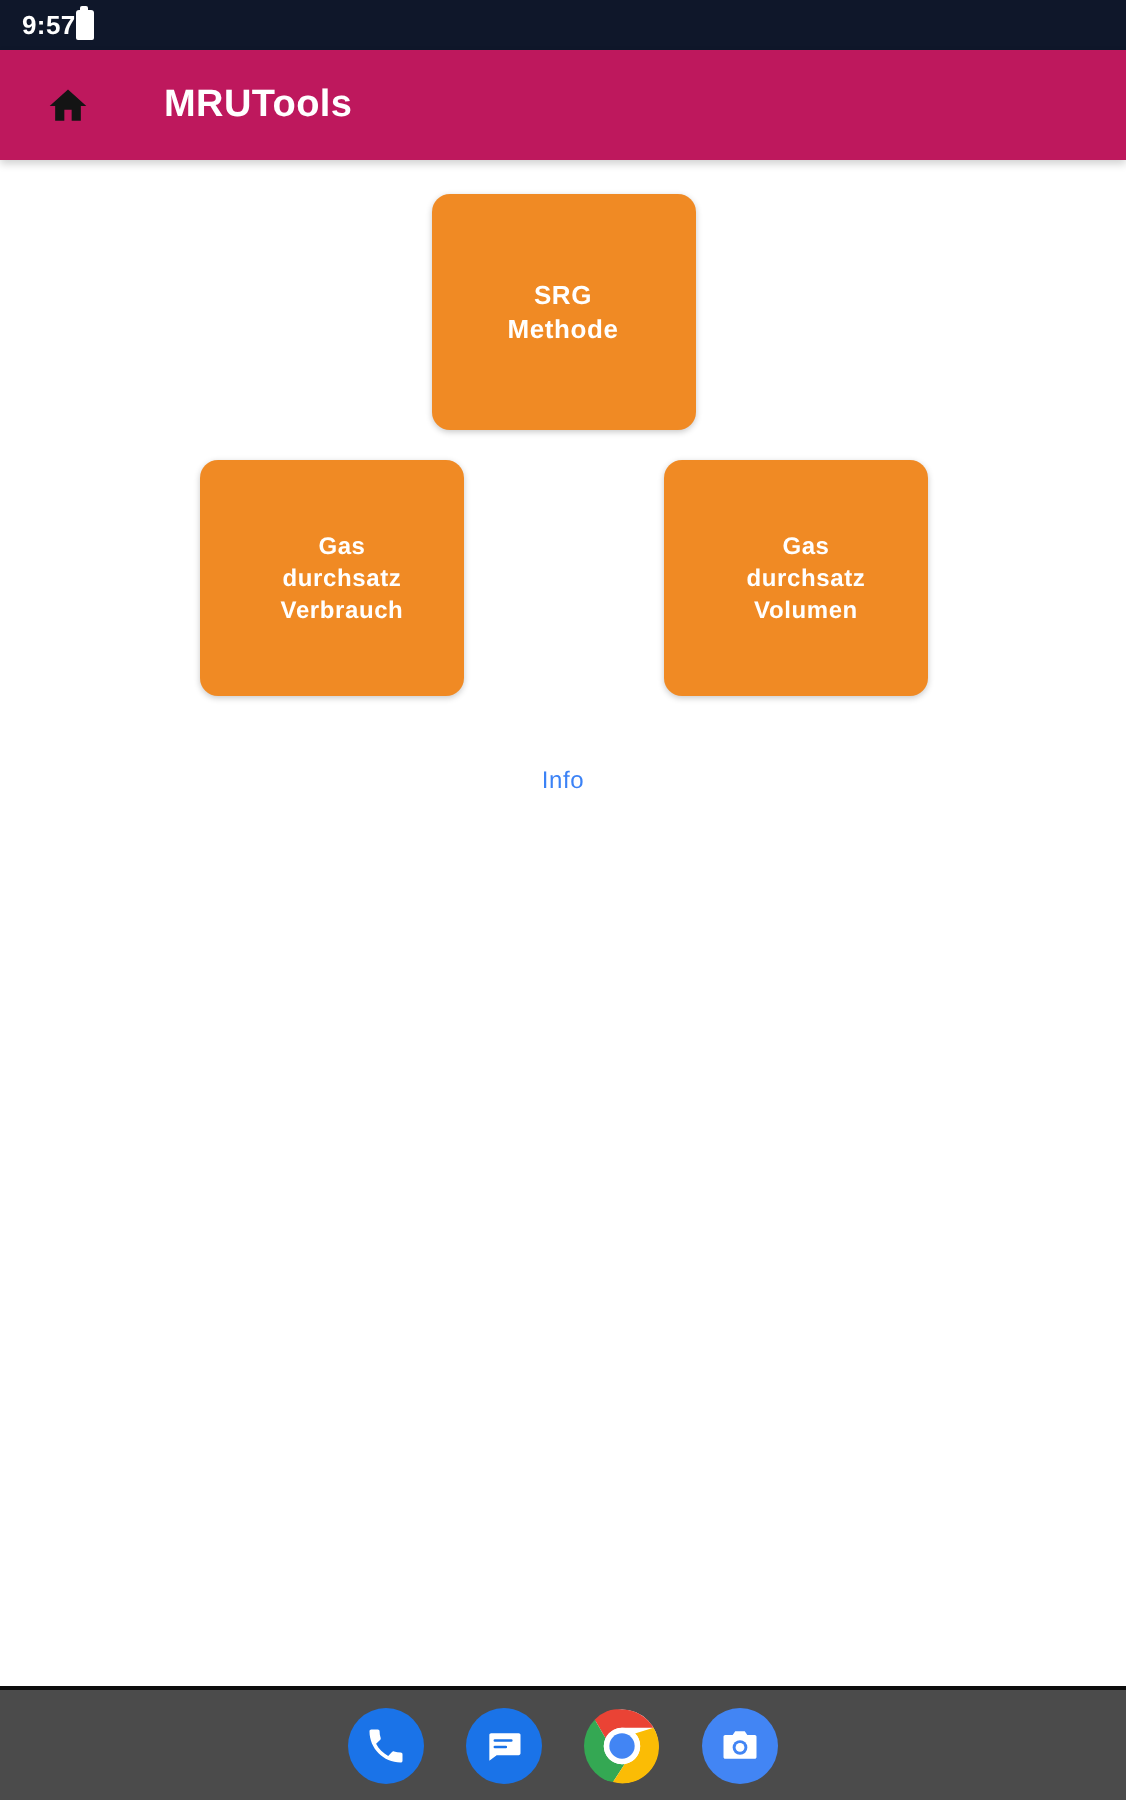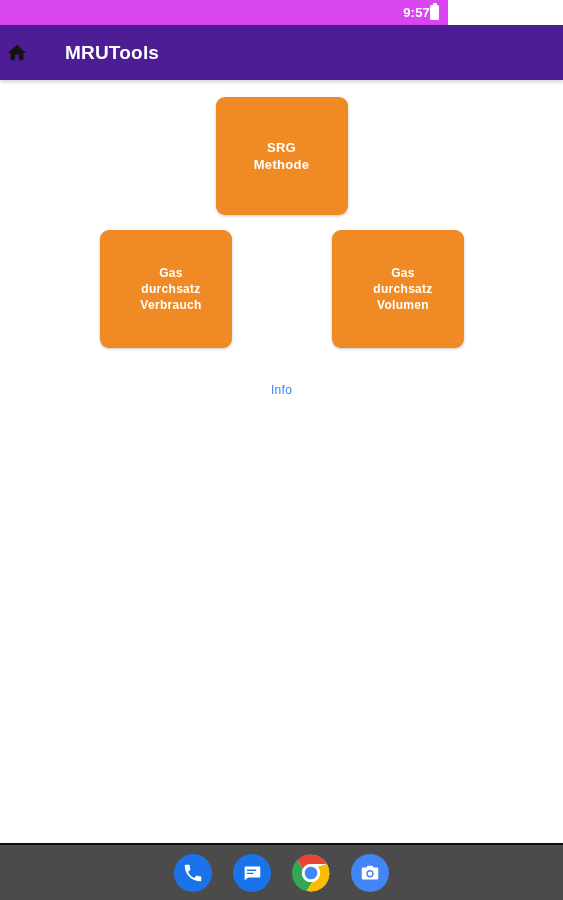--- a/index.html
+++ b/index.html
@@ -13,26 +13,26 @@
   body {
     font-family: "Liberation Sans", sans-serif;
     background: #ffffff;
     position: relative;
   }
 
   
   .status-bar {
     position: absolute;
     top: 0; left: 0;
-    width: 448px;
+    width: 563px;
     height: 25px;
-    background: #d946ef;
-    display: flex;
-    align-items: center;
-    justify-content: flex-end;
+    background: #0f172a;
+    display: flex;
+    align-items: center;
+    justify-content: flex-start;
     padding: 0 9px 0 11px;
   }
   .status-time {
     color: #ffffff;
     font-size: 13px;
     font-weight: bold;
     letter-spacing: 0.2px;
     line-height: 1;
   }
   .status-right {
@@ -57,24 +57,24 @@
     background: #ffffff;
     border-radius: 1px 1px 0 0;
   }
 
   
   .app-bar {
     position: absolute;
     top: 25px; left: 0;
     width: 563px;
     height: 55px;
-    background: #4c1d95;
-    display: flex;
-    align-items: center;
-    padding-left: 5px;
+    background: #be185d;
+    display: flex;
+    align-items: center;
+    padding-left: 22px;
     box-shadow: 0 2px 4px rgba(0,0,0,0.18);
     z-index: 5;
   }
   .home-icon {
     width: 24px;
     height: 24px;
     display: flex;
     align-items: center;
     justify-content: center;
     flex: 0 0 auto;

